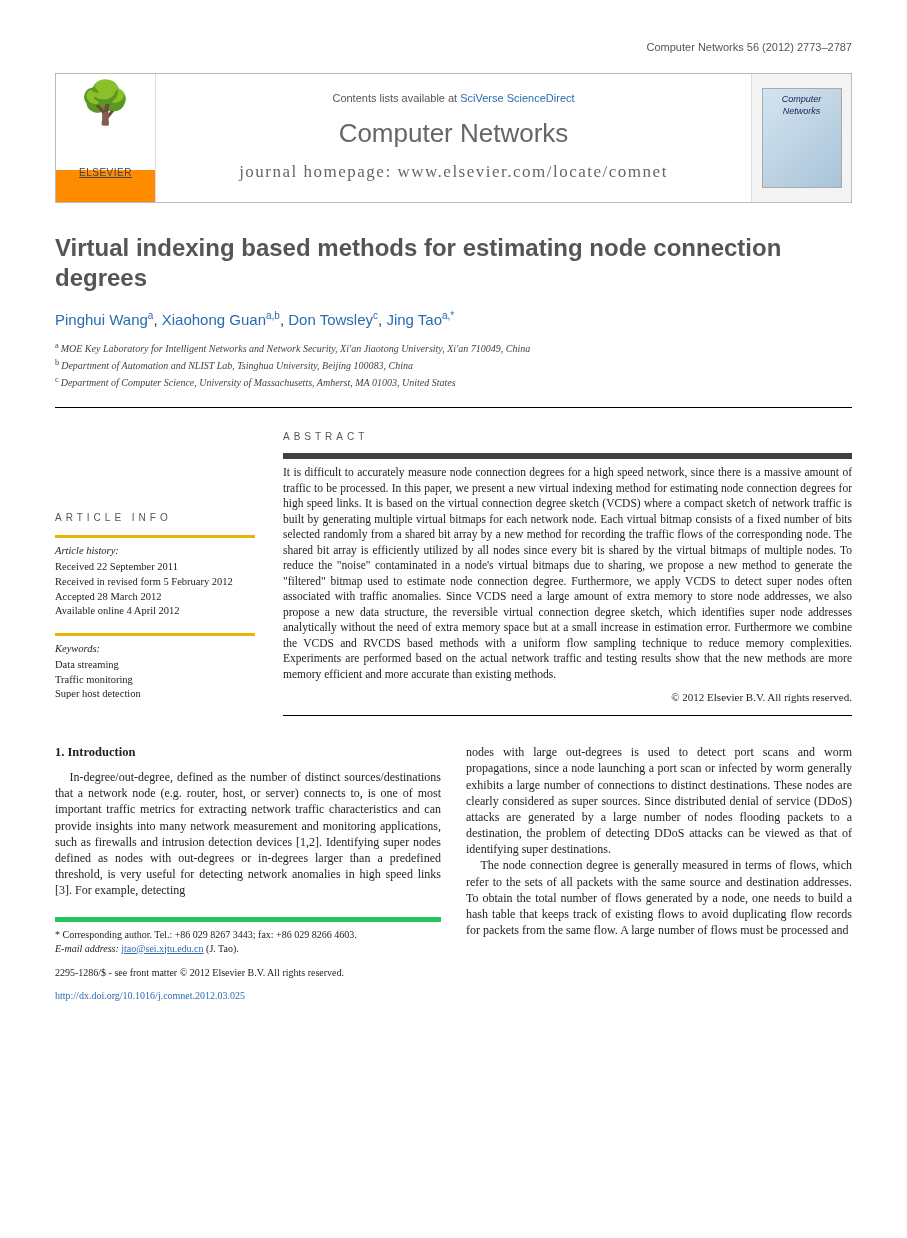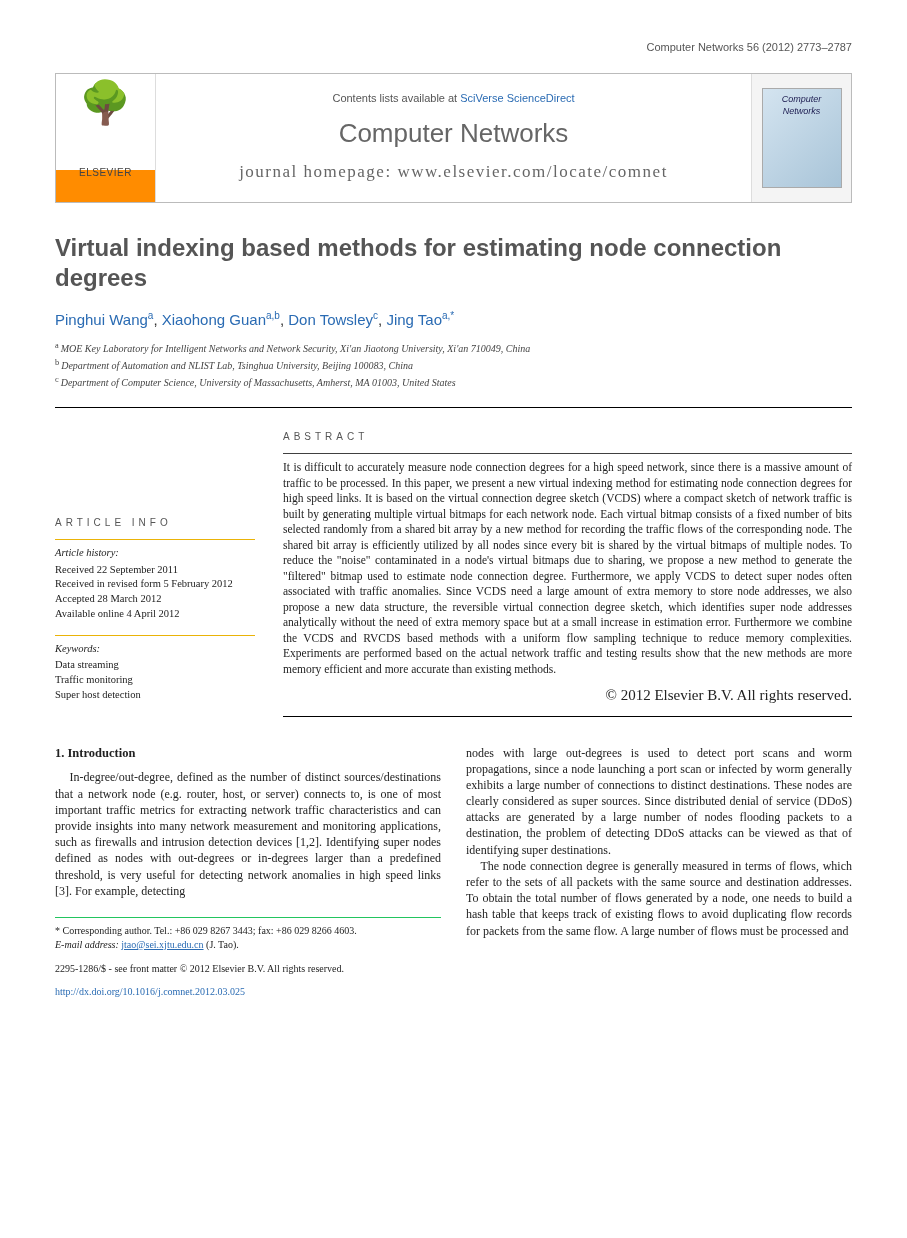--- a/index.html
+++ b/index.html
@@ -2,50 +2,50 @@
 <html><head>
 <meta charset="utf-8">
 <style>
   * { box-sizing: border-box; margin: 0; padding: 0; }
   body { font-family: Georgia, 'Times New Roman', serif; background: #fff; width: 907px; margin: 0 auto; color: #222; font-size: 12px; line-height: 1.35; }
   .page { padding: 40px 55px 30px 55px; }
   .page-header { text-align: right; color: #555; font-size: 11px; margin-bottom: 18px; font-family: Arial, sans-serif; }
   .masthead { border: 1px solid #bbb; display: flex; align-items: stretch; margin-bottom: 30px; height: 130px; }
   .masthead-left { width: 100px; border-right: 1px solid #ddd; background: linear-gradient(to bottom, #fff 0%, #fff 75%, #ff8c00 75%, #ff8c00 100%); display:flex; flex-direction:column; justify-content:space-between; align-items:center; padding:4px; }
   .elsevier-tree { font-size: 42px; color: #888; line-height:1; margin-top:4px; }
-  .elsevier-name { font-family: Arial, sans-serif; font-size: 10px; color:#444; letter-spacing:0.5px; position:relative; top:-18px;}
+  .elsevier-name { font-family: Arial, sans-serif; font-size: 10px; color:#444; letter-spacing:0.5px; position:relative; top:-18px;text-decoration:underline;}
   .masthead-center { flex:1; display:flex; flex-direction:column; justify-content:center; align-items:center; gap:10px; }
   .contents-line { font-family: Arial, sans-serif; font-size: 11px; color:#555;text-align:right; }
   .contents-line a { color: #2a6bb3; text-decoration:none; }
   .journal-title-big { font-family: Arial, sans-serif; font-size: 26px; color: #666; font-weight: normal; }
   .homepage-line { font-family: Liberation Serif, serif; font-size: 17px; color:#666; letter-spacing: 1.5px; text-align: center; }
   .masthead-right { width: 100px; border-left:1px solid #ddd; display:flex; align-items:center; justify-content:center; background:#f4f4f4; }
   .cover-thumb { width:80px; height:100px; background: linear-gradient(135deg,#d4e4f0,#a8c4d8); border:1px solid #aaa; display:flex; align-items:flex-start; justify-content:center; font-family:Arial,sans-serif; font-size:9px; color:#225; text-align:center; padding:4px; font-style:italic;}
   .article-title { font-family: Arial, sans-serif; font-size: 24px; font-weight: bold; color: #555; margin: 30px 0 16px 0; line-height:1.25; }
   .authors { font-family: Arial, sans-serif; font-size: 15px; color: #333; margin-bottom: 10px; }
   .authors a { color: #2a6bb3; text-decoration:none; }
   .aff-sup { font-size: 10px; vertical-align: super; color:#2a6bb3; }
   .affiliations { font-size: 10px; font-style: italic; color:#444; line-height:1.45; margin-bottom: 16px; }
   .aff-line sup { font-style:normal; margin-right:2px; }
   .rule { border:none; border-top:1px solid #000; margin: 0; }
   .info-abs { display:flex; gap:28px; margin-top:0; border-top:1px solid #000; padding-top:22px;align-items:flex-end; }
   .info-col { width: 200px; font-size: 10.5px; }
   .abs-col { flex:1; font-size: 11.5px; text-align: justify; }
   .spaced-head { font-family: Arial, sans-serif; letter-spacing: 4px; font-size: 10px; color:#555; text-transform: uppercase; margin-bottom:10px; }
-  .info-block { border-top:1px solid #eab308; padding-top:6px; margin-bottom:14px; }
+  .info-block { border-top:3px solid #eab308; padding-top:6px; margin-bottom:14px; }
   .info-block em.h { font-style:italic; display:block; margin-bottom:2px; }
   .info-block div { line-height:1.4; }
   .abs-text { margin-bottom:8px; }
-  .copyright { text-align:right; font-size:15px; }
+  .copyright { text-align:right; font-size:11px; }
   .body-cols { display:flex; gap:25px; margin-top:28px; font-size:12px; text-align:justify; }
   .body-col { flex:1; }
   .sec-head { font-weight:bold; font-size:12.5px; margin-bottom:8px; }
   .body-col p { text-indent: 1.2em; margin-bottom: 0; line-height:1.35; }
   .ref-link { color:#2a6bb3; }
-  .footnotes { border-top:1px solid #22c55e; margin-top:18px; padding-top:6px; font-size:10px; width:48%; }
+  .footnotes { border-top:5px solid #22c55e; margin-top:18px; padding-top:6px; font-size:10px; width:48%; }
   .footnotes div { line-height:1.4; }
   .doi-line { font-size:10px; margin-top:10px; }
   .doi-line a { color:#2a6bb3; text-decoration:none; }
 </style>
 </head>
 <body>
 
 <div class="page">
 
   <div class="page-header">Computer Networks 56 (2012) 2773–2787</div>
@@ -94,21 +94,21 @@
       </div>
       <div class="info-block">
         <em class="h">Keywords:</em>
         <div>Data streaming</div>
         <div>Traffic monitoring</div>
         <div>Super host detection</div>
       </div>
     </div>
     <div class="abs-col">
       <div class="spaced-head">ABSTRACT</div>
-      <div style="border-top:1px solid #404040; padding-top:6px;">
+      <div style="border-top:6px solid #404040; padding-top:6px;">
         <p class="abs-text">It is difficult to accurately measure node connection degrees for a high speed network, since there is a massive amount of traffic to be processed. In this paper, we present a new virtual indexing method for estimating node connection degrees for high speed links. It is based on the virtual connection degree sketch (VCDS) where a compact sketch of network traffic is built by generating multiple virtual bitmaps for each network node. Each virtual bitmap consists of a fixed number of bits selected randomly from a shared bit array by a new method for recording the traffic flows of the corresponding node. The shared bit array is efficiently utilized by all nodes since every bit is shared by the virtual bitmaps of multiple nodes. To reduce the "noise" contaminated in a node's virtual bitmaps due to sharing, we propose a new method to generate the "filtered" bitmap used to estimate node connection degree. Furthermore, we apply VCDS to detect super nodes often associated with traffic anomalies. Since VCDS need a large amount of extra memory to store node addresses, we also propose a new data structure, the reversible virtual connection degree sketch, which identifies super node addresses analytically without the need of extra memory space but at a small increase in estimation error. Furthermore we combine the VCDS and RVCDS based methods with a uniform flow sampling technique to reduce memory complexities. Experiments are performed based on the actual network traffic and testing results show that the new methods are more memory efficient and more accurate than existing methods.</p>
         <div class="copyright">© 2012 Elsevier B.V. All rights reserved.</div>
       </div>
       <hr class="rule" style="margin-top:10px;">
     </div>
   </div>
 
   <div class="body-cols">
     <div class="body-col">
       <div class="sec-head">1. Introduction</div>

